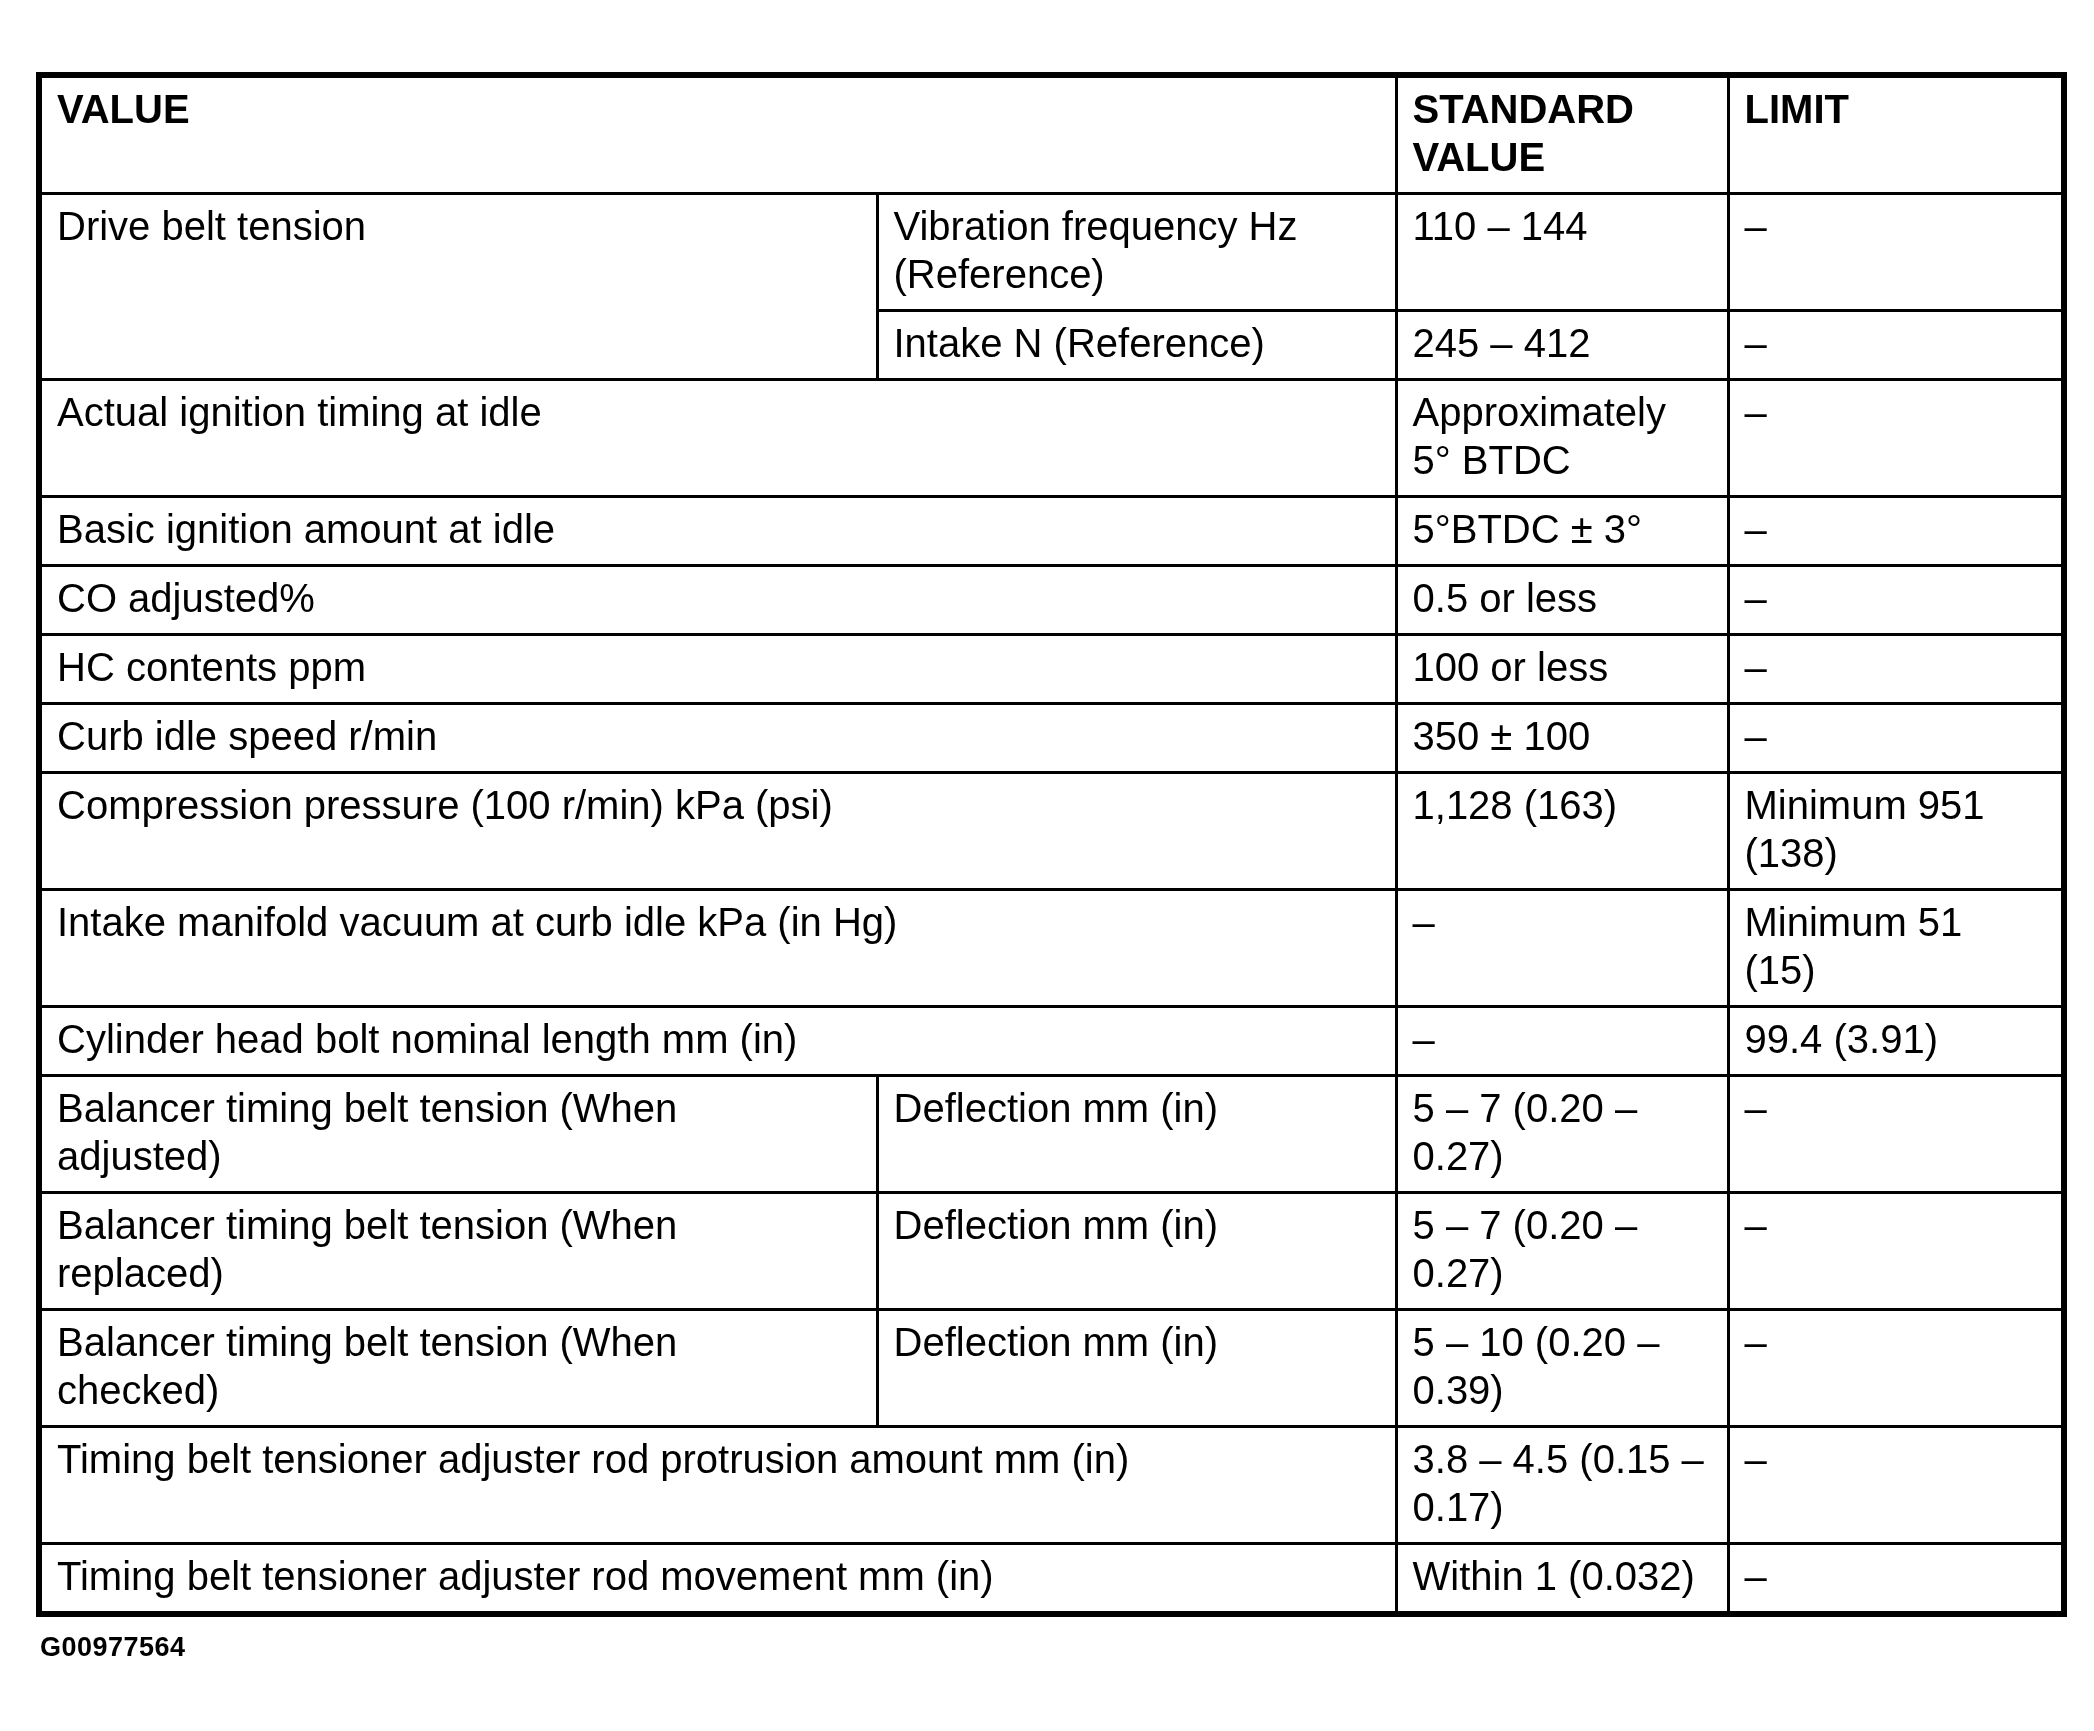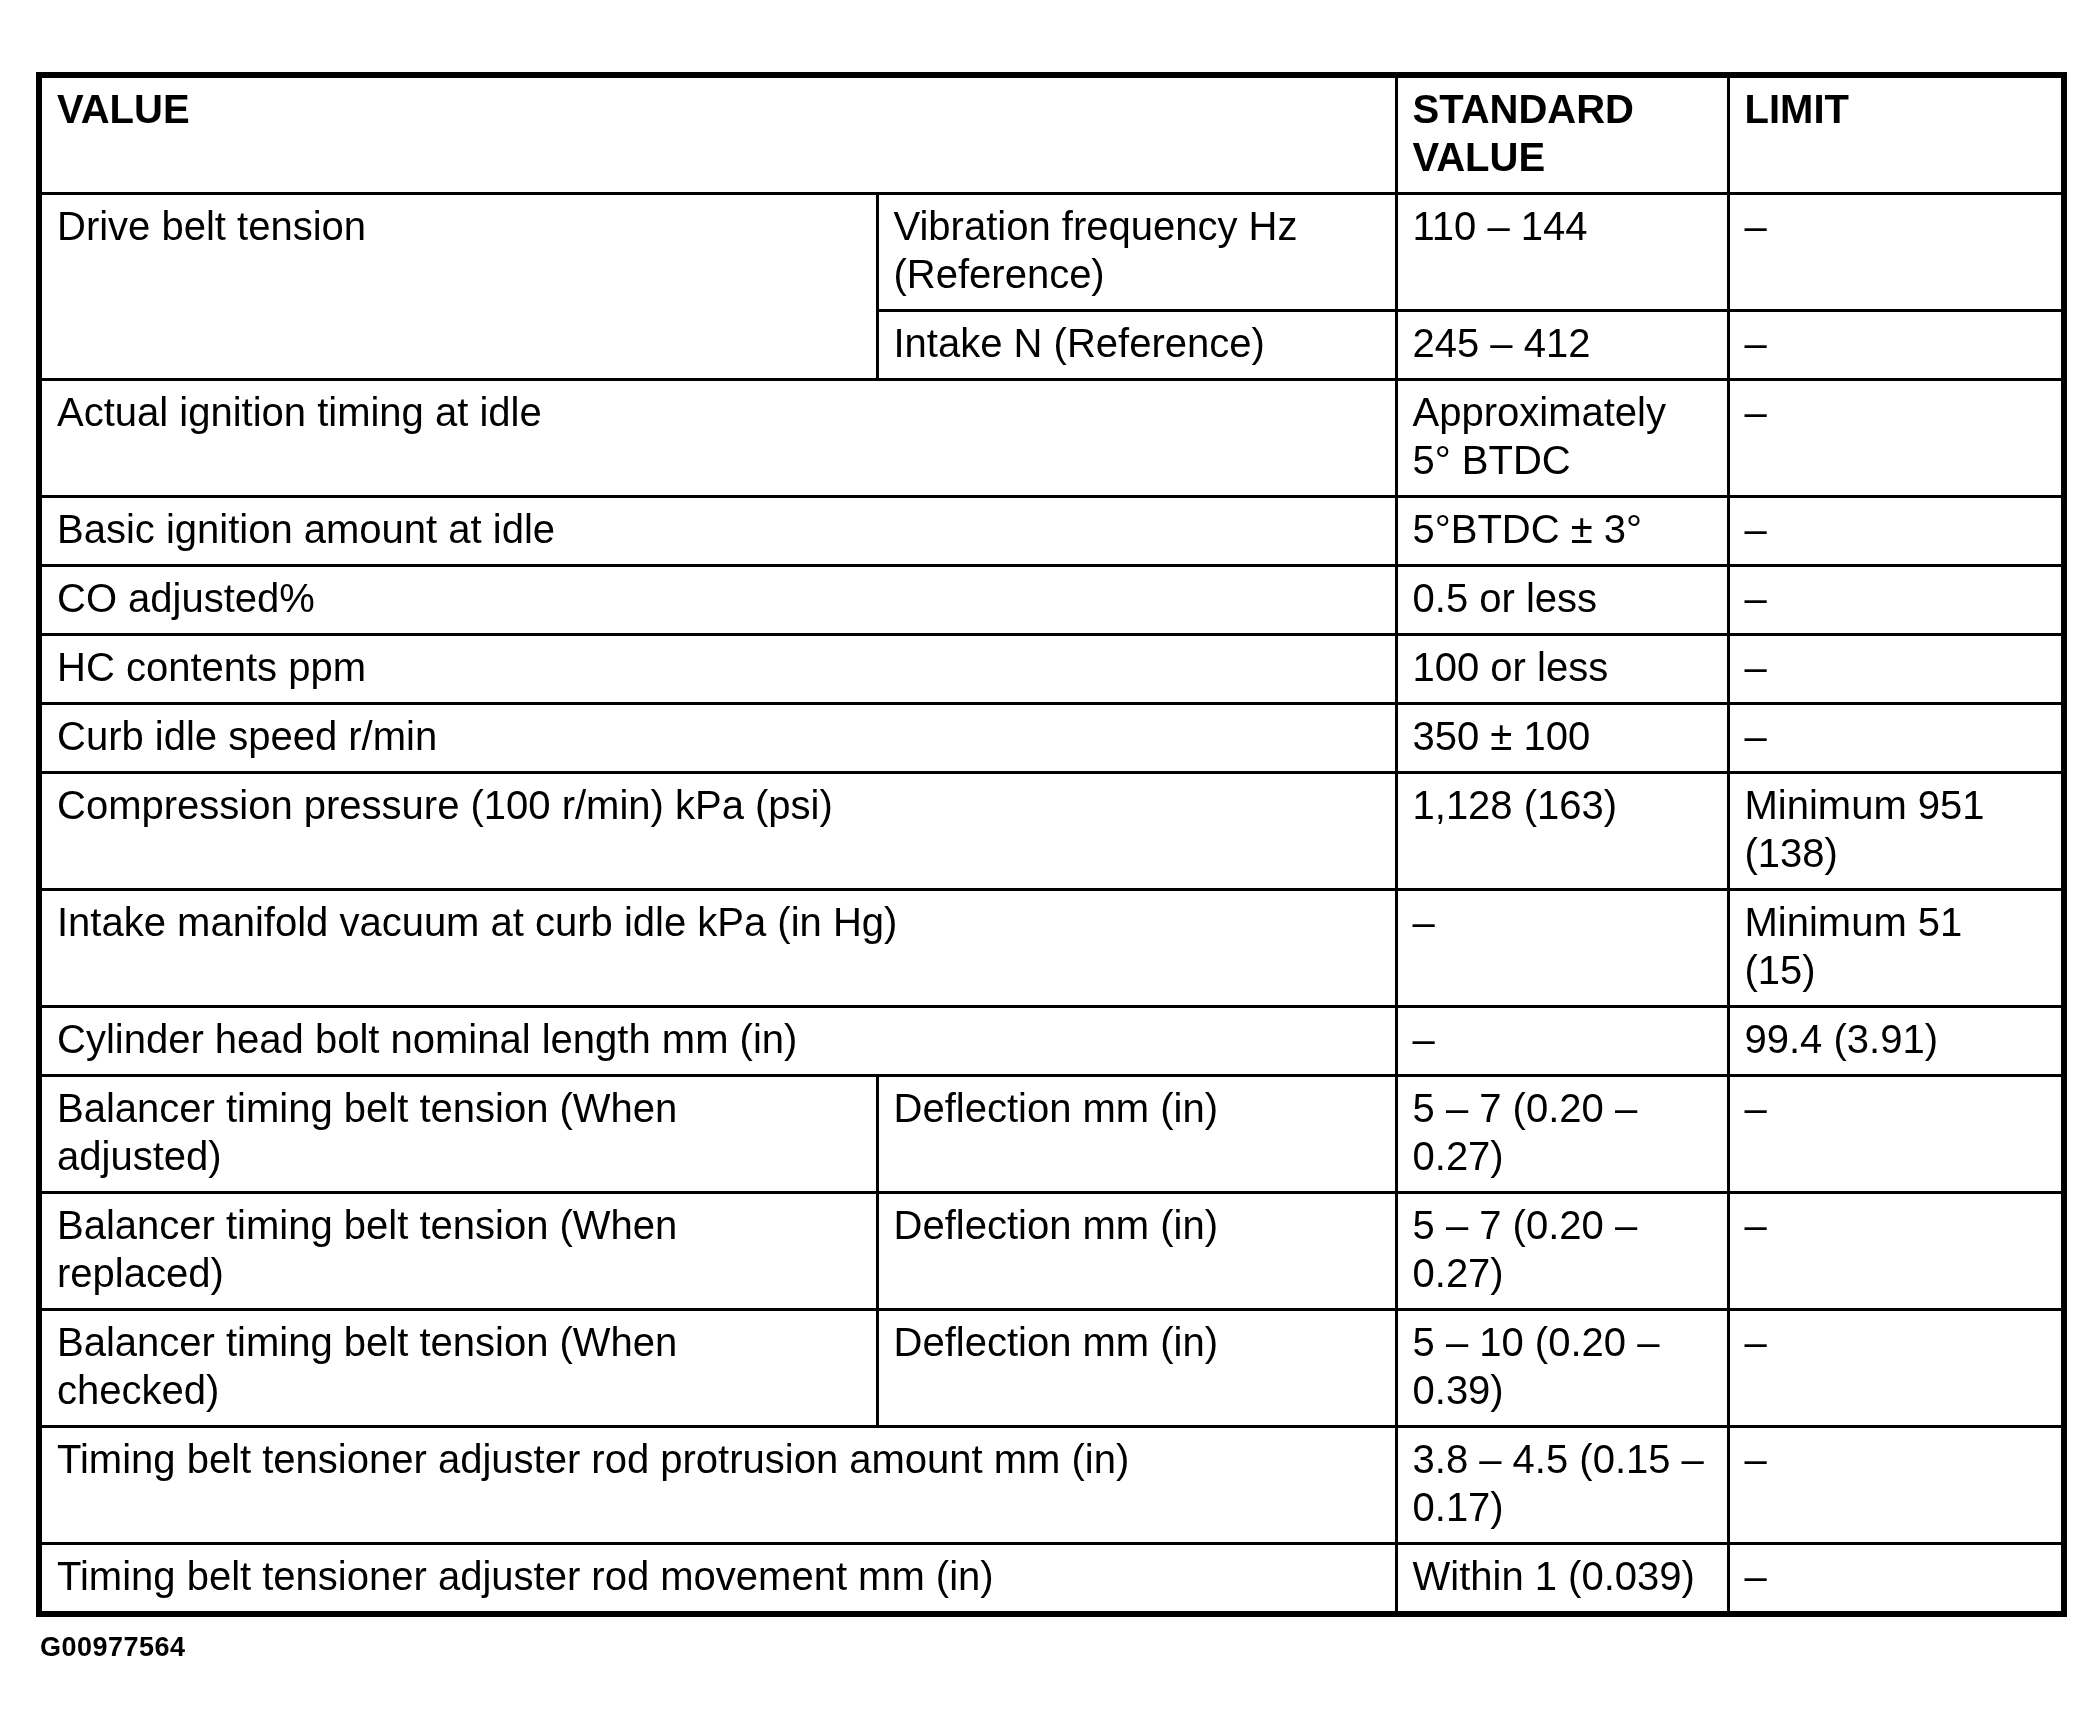--- a/index.html
+++ b/index.html
@@ -159,21 +159,21 @@
 
     <tr>
       <td colspan="2">Timing belt tensioner adjuster rod protrusion amount mm (in)</td>
       <td>3.8 – 4.5 (0.15 –
 0.17)</td>
       <td>–</td>
     </tr>
 
     <tr>
       <td colspan="2">Timing belt tensioner adjuster rod movement mm (in)</td>
-      <td>Within 1 (0.039)</td>
+      <td>Within 1 (0.032)</td>
       <td>–</td>
     </tr>
 
   </tbody>
     </table>
 
   <div class="footer-code">G00977564</div>
 
 </div>
 

